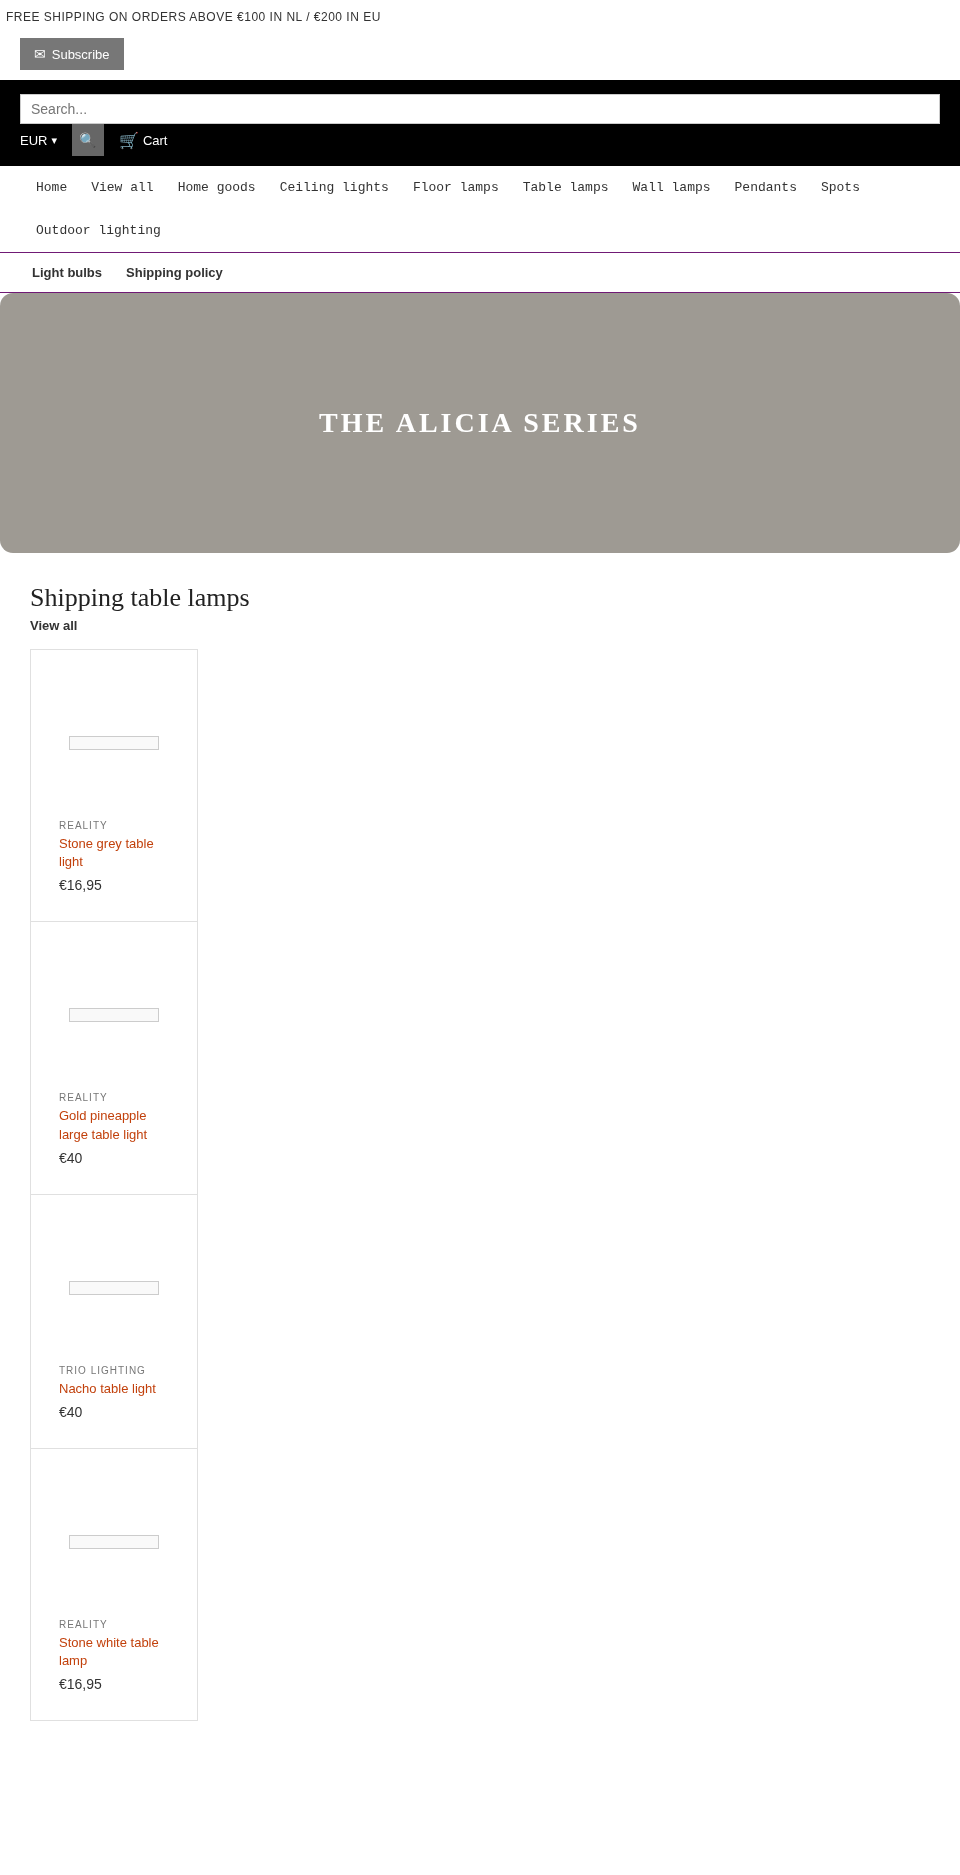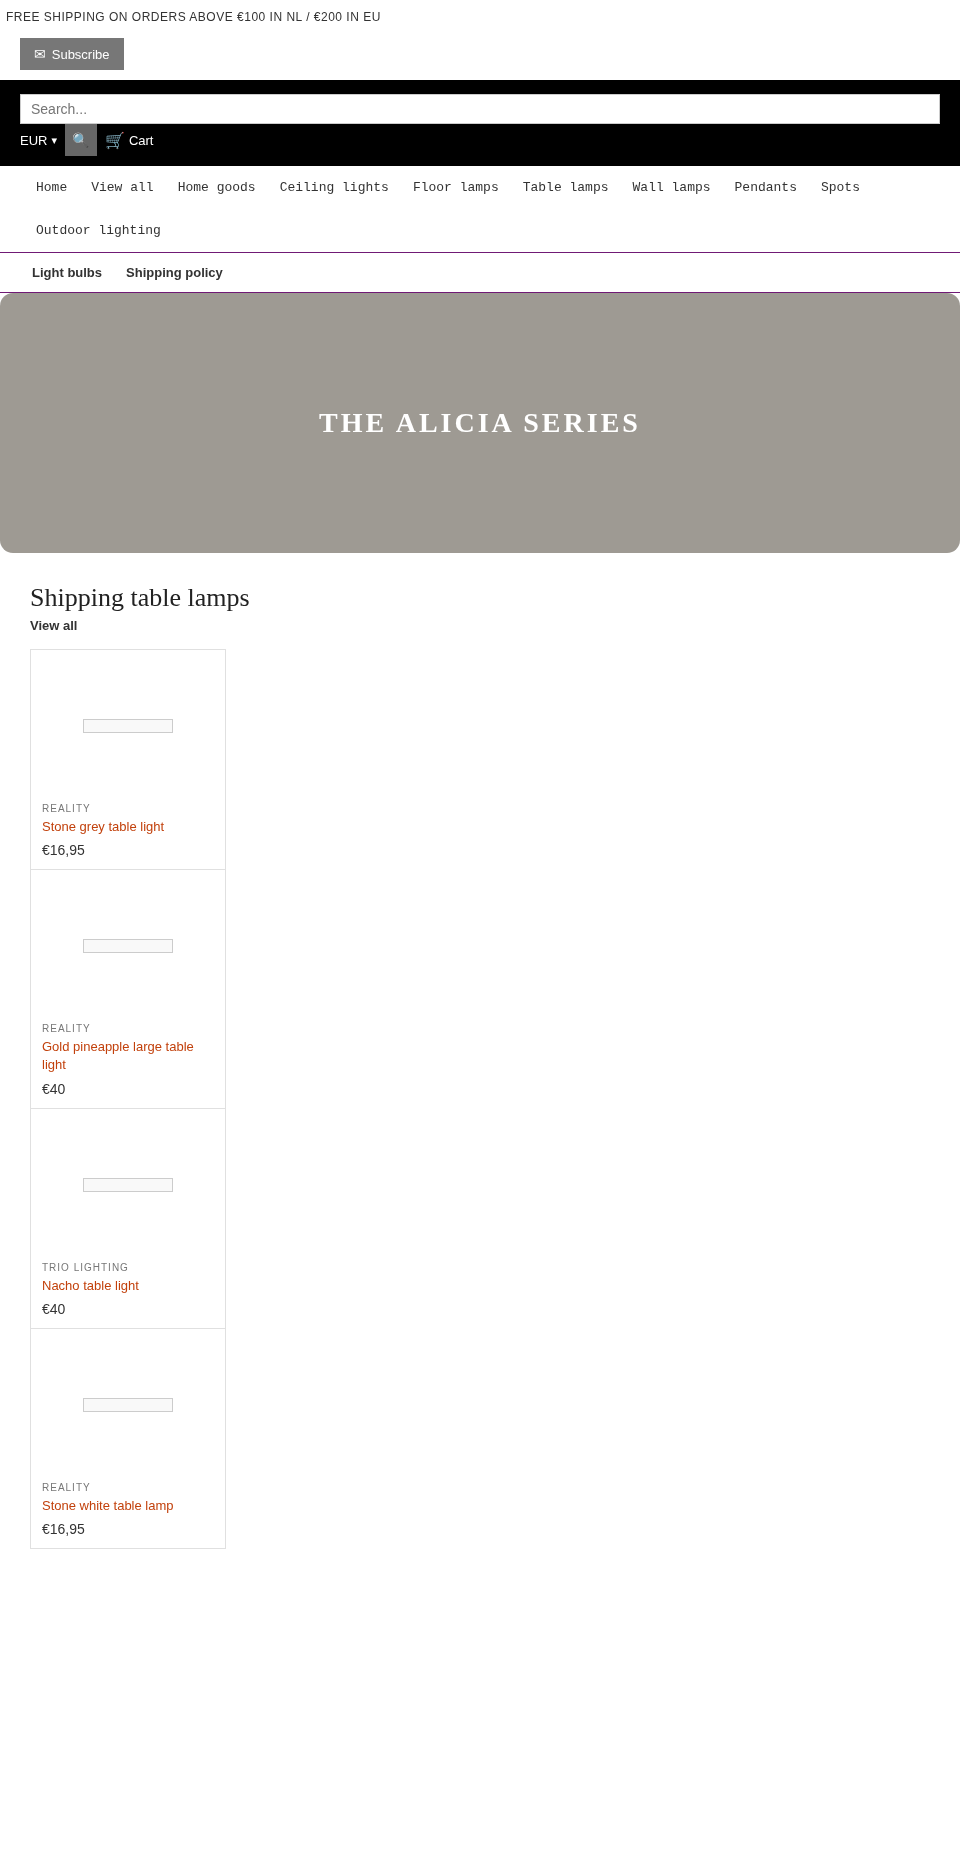--- a/index.html
+++ b/index.html
@@ -55,21 +55,21 @@
       border: none;
       outline: none;
       flex: 1;
       font-size: 14px;
       background: transparent;
     }
 
     .header-bottom-row {
       display: flex;
       align-items: center;
-      gap: 8px;
+      gap: 15px;
     }
     .currency-select {
       color: #fff;
       font-size: 13px;
       display: flex;
       align-items: center;
       gap: 4px;
       cursor: pointer;
     }
     .search-icon-btn {
@@ -173,22 +173,22 @@
 
     
     .product-list {
       display: flex;
       flex-direction: column;
       gap: 0;
     }
     .product-card {
       border: 1px solid #e0e0e0;
       border-bottom: none;
-      padding: 11px;
-      width: 196px;
+      padding: 28px;
+      width: 168px;
       background: #fff;
     }
     .product-card:last-child {
       border-bottom: 1px solid #e0e0e0;
     }
     .product-image-placeholder {
       width: 100%;
       height: 130px;
       display: flex;
       align-items: center;

